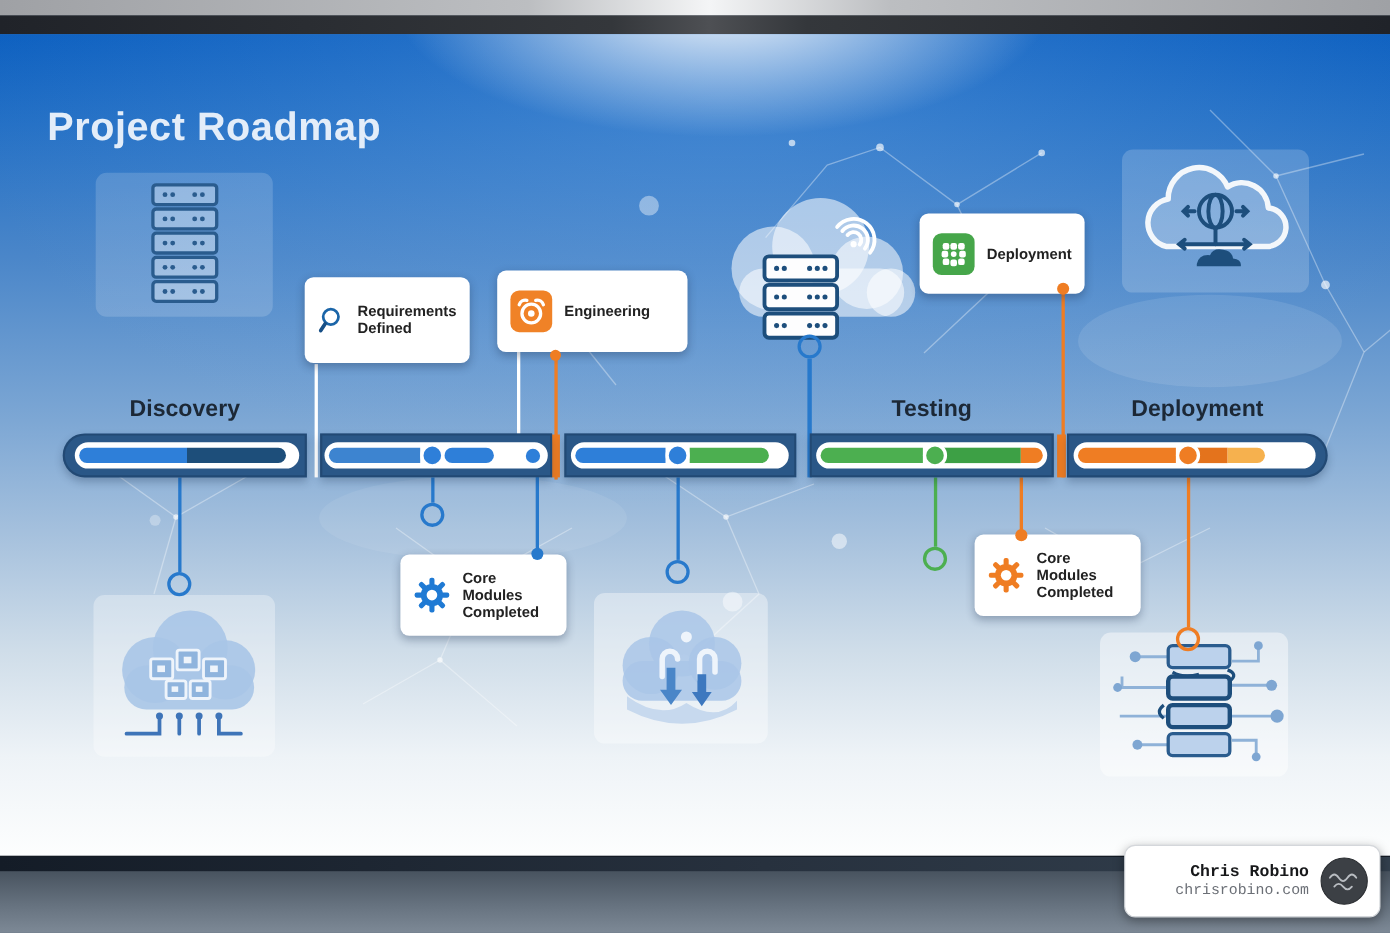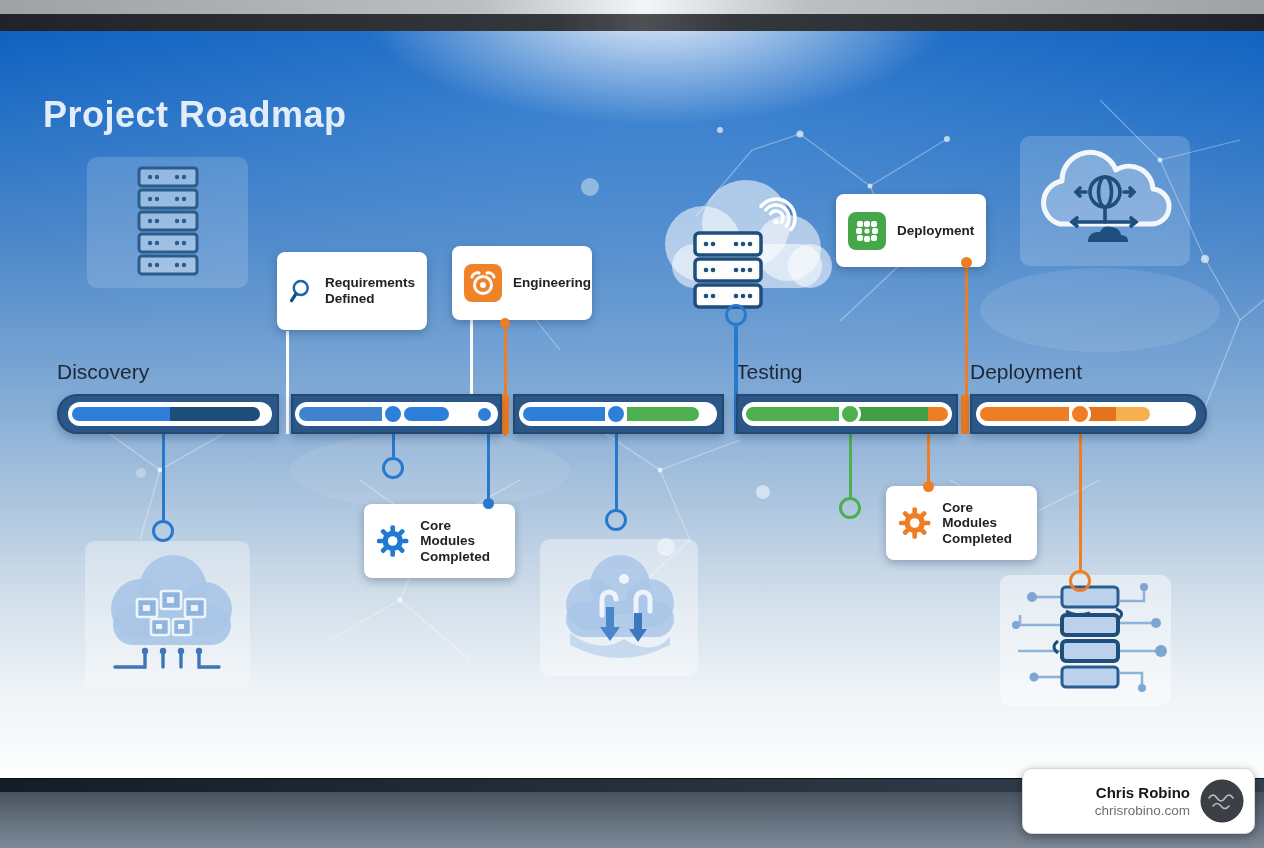--- a/index.html
+++ b/index.html
@@ -28,21 +28,21 @@
 
   
   .panel{border-radius:10px;}
   .p1{left:87px;top:126px;width:161px;height:131px;background:rgba(255,255,255,.16);}
   .p2{left:1020px;top:105px;width:170px;height:130px;background:rgba(255,255,255,.18);}
   .p3{left:85px;top:510px;width:165px;height:147px;background:rgba(255,255,255,.32);}
   .p4{left:540px;top:508px;width:158px;height:137px;background:rgba(255,255,255,.38);}
   .p5{left:1000px;top:544px;width:171px;height:131px;background:rgba(255,255,255,.46);}
 
   
-  .phase-label{top:329px;font-size:21px;font-weight:400;color:#1c2836;text-align:left;}
+  .phase-label{top:329px;font-size:21px;font-weight:700;color:#1c2836;text-align:center;}
   .bar{top:363px;height:40px;background:#2a5787;z-index:4;
        box-shadow:inset 0 0 0 2px rgba(18,42,72,.30), 0 4px 8px rgba(15,35,65,.28);}
   .pill{position:absolute;top:8px;height:24px;background:#fff;border-radius:12px;}
   .seg{position:absolute;top:5px;height:14px;}
   .c-blue{background:#2e7fd9}.c-blue2{background:#3d84d0}.c-navy{background:#1d4e7a}
   .c-green{background:#4caf50}.c-green2{background:#3da045}
   .c-orange{background:#ef7d23}.c-orange2{background:#e4731c}.c-orange3{background:#f6b14e}
   .marker{position:absolute;top:1px;width:22px;height:22px;border-radius:50%;
           border:3.5px solid #fff;box-sizing:border-box;}
 
@@ -56,21 +56,21 @@
   
   .card{background:#fff;border-radius:8px;box-shadow:0 3px 8px rgba(25,45,75,.32);
         display:flex;align-items:center;gap:11px;padding:0 12px;box-sizing:border-box;z-index:5;}
   .card-text{font-size:13.5px;line-height:1.16;font-weight:700;color:#222;}
   .icon-sq{width:38px;height:38px;border-radius:8px;flex:0 0 auto;
            display:flex;align-items:center;justify-content:center;}
 
   
   .footer-card{left:1022px;top:768px;width:233px;height:66px;background:#fff;border-radius:10px;
      border:1px solid #d4d7db;box-shadow:0 3px 10px rgba(0,0,0,.35);z-index:10;
-     display:flex;align-items:center;justify-content:flex-end;gap:10px;padding:0 10px;box-sizing:border-box;}
+     display:flex;align-items:center;justify-content:flex-end;gap:10px;padding:0 10px;box-sizing:border-box;font-family:Liberation Mono, monospace;}
   .footer-text{text-align:right;}
   .footer-name{font-size:15px;font-weight:700;color:#17181a;}
   .footer-site{font-size:13.5px;color:#6b6f76;margin-top:2px;}
   svg{display:block;}
 </style>
 </head>
 <body>
 
 <div class="abs bezel-top"></div>
 <div class="abs bezel-top-dark"></div>
@@ -349,21 +349,21 @@
     <svg width="34" height="34" viewBox="0 0 34 34">
       <circle cx="16" cy="13" r="9.5" stroke="#1b65a8" stroke-width="3.4" fill="none"></circle>
       <line x1="9" y1="21.5" x2="3.5" y2="30" stroke="#174f86" stroke-width="4.6" stroke-linecap="round"></line>
     </svg>
     <div class="card-text">
       <div>Requirements</div>
       <div>Defined</div>
     </div>
   </div>
 
-  <div class="abs card" style="left:452px;top:215px;width:140px;height:74px">
+  <div class="abs card" style="left:452px;top:215px;width:173px;height:74px">
     <div class="icon-sq" style="background:#f08227">
       <svg width="38" height="38" viewBox="0 0 38 38">
         <circle cx="19" cy="21" r="8.5" stroke="#ffffff" stroke-width="3" fill="none"></circle>
         <circle cx="19" cy="21" r="3" fill="#ffffff"></circle>
         <path d="M8 13 a6 6 0 0 1 7 -4 M30 13 a6 6 0 0 0 -7 -4" stroke="#ffffff" stroke-width="3" fill="none" stroke-linecap="round"></path>
       </svg>
     </div>
     <div class="card-text">
       <div>Engineering</div>
     </div>

